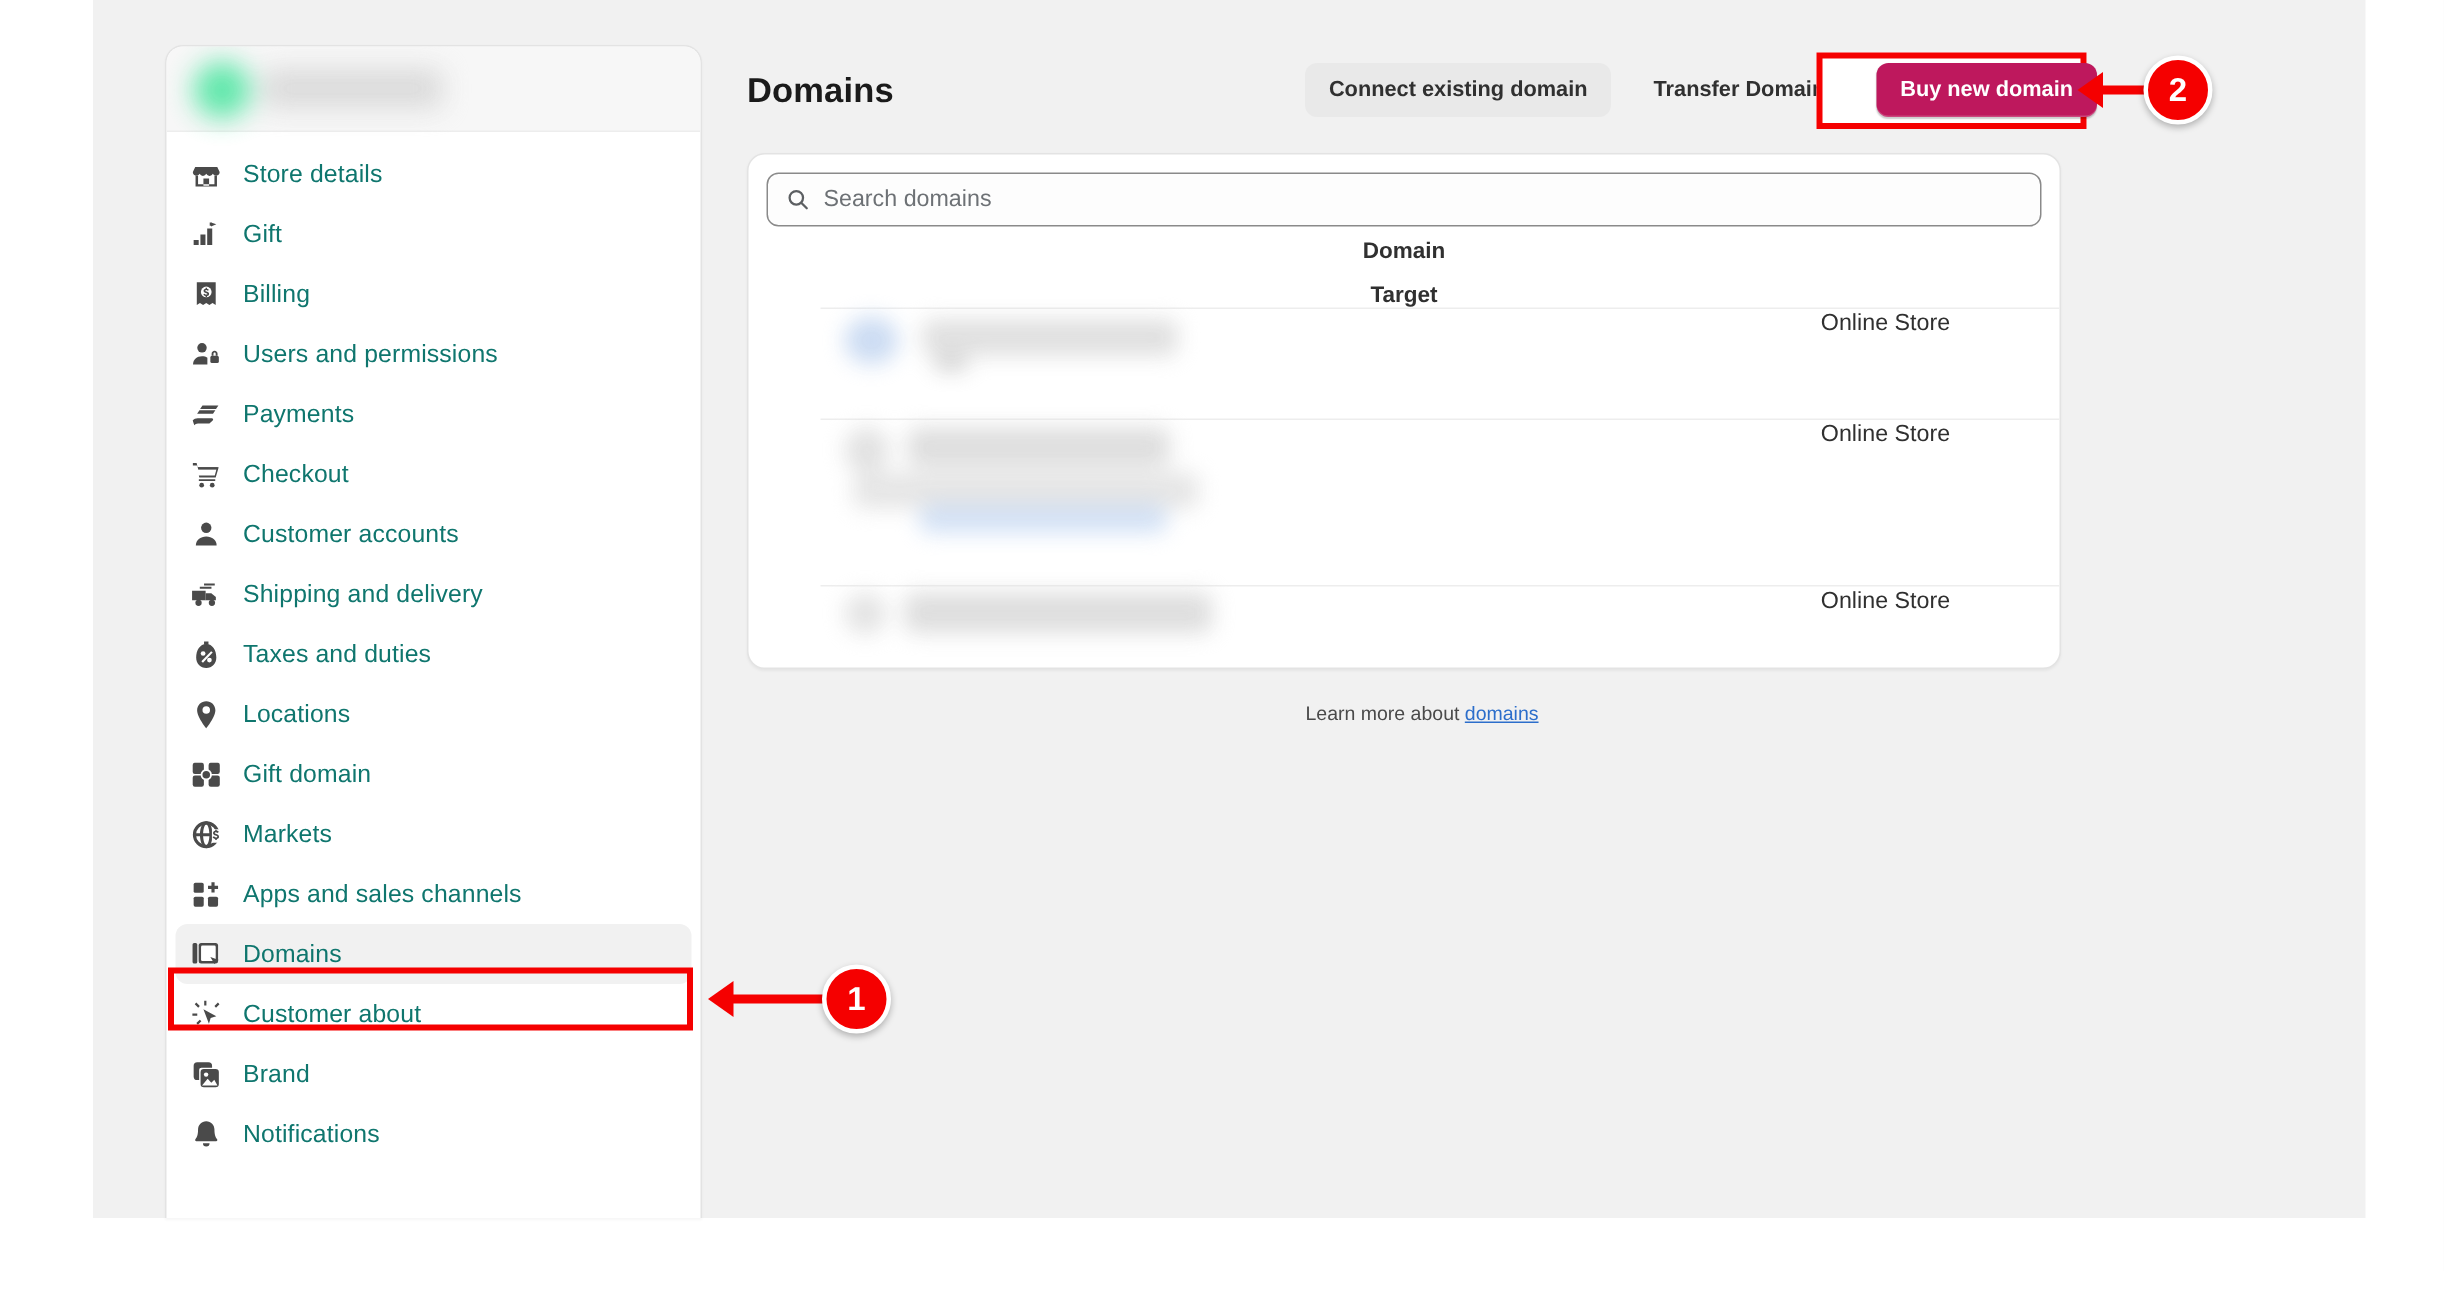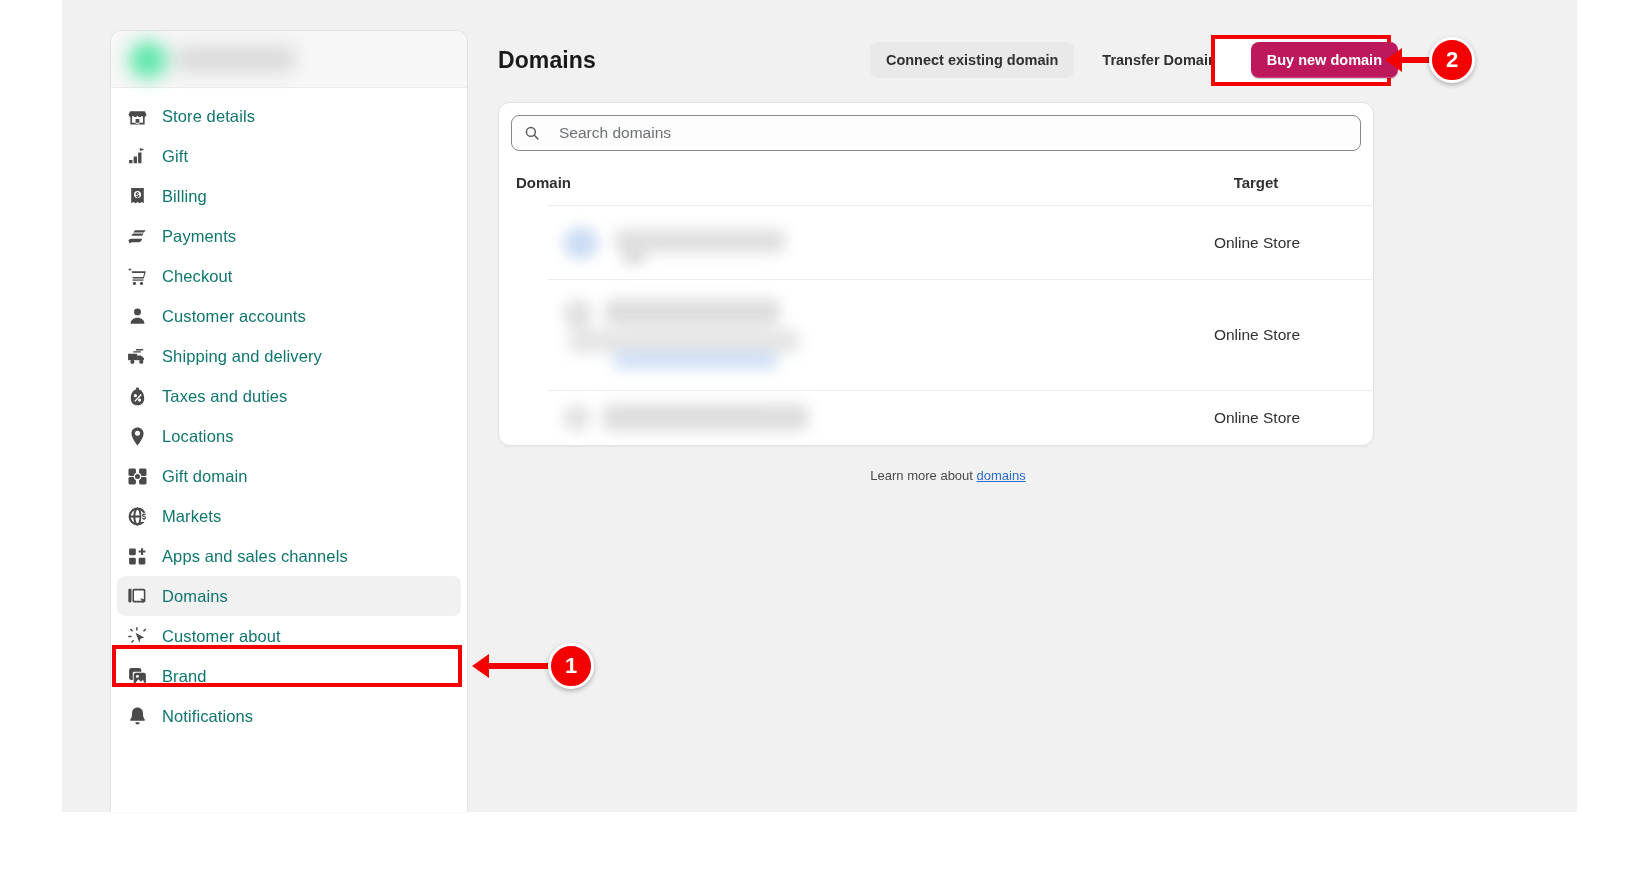--- a/index.html
+++ b/index.html
@@ -86,42 +86,42 @@
   
   .card {
     margin-top: 12px; width: 876px;
     background: #ffffff; border: 1px solid #e3e3e3;
     border-radius: 12px;
     box-shadow: 0 1px 2px rgba(0,0,0,.05);
     overflow: hidden;
   }
   .search-wrap { padding: 12px 12px 0 12px; }
   .search-box {
-    display: flex; align-items: center; gap: 19px;
+    display: flex; align-items: center; gap: 9px;
     height: 36px; padding: 0 12px;
     background: #fdfdfd; border: 1px solid #8a8a8a; border-radius: 8px;
   }
   .search-box input {
     border: none; outline: none; background: transparent;
     font-size: 15.5px; color: #303030; width: 100%;
     font-family: "Liberation Sans", sans-serif;
   }
   .search-box input::placeholder { color: #6d7175; }
 
   .tbl-head {
     display: flex; align-items: center; height: 46px;
-    padding: 0 17px; margin-top: 8px;
+    padding: 0 17px; margin-top: 8px; flex-direction: column;
   }
   .th { font-size: 15px; font-weight: bold; color: #303030; }
   .th.domain { flex: 1; }
   .th.target { width: 200px; text-align: center; }
 
   .tr {
-    display: flex; align-items: center;
-    padding: 16px 16px; border-top: 1px solid #ededed; margin-left: 48px;
+    display: flex; align-items: flex-start;
+    padding: 1px 16px; border-top: 1px solid #ededed; margin-left: 48px;
   }
   .td-domain { flex: 1; display: flex; align-items: center; }
   .td-target {
     width: 200px; text-align: center;
     font-size: 15.5px; color: #303030;
   }
   .redact { filter: blur(7px); opacity: .95; }
   .rd-line { border-radius: 6px; }
 
   .learn {
@@ -196,20 +196,29 @@
 
       <div class="sb-item">
         <svg class="sb-ico" viewBox="0 0 20 20">
             <path d="M4 2h12v14.5l-2-1.2-2 1.2-2-1.2-2 1.2-2-1.2-2 1.2z"></path>
             <circle cx="10" cy="8.2" r="3.4" fill="#fff"></circle>
             <path d="M10.5 5.6v.6c.6.1 1 .4 1.2.8l-.8.5c-.2-.3-.5-.5-.9-.5s-.6.2-.6.4c0 .3.3.4.9.6 1 .3 1.5.7 1.5 1.5 0 .7-.5 1.2-1.3 1.3v.6h-.9v-.6c-.7-.1-1.2-.5-1.5-1l.9-.5c.2.4.6.6 1 .6.4 0 .7-.2.7-.4 0-.3-.3-.4-1-.6-.9-.3-1.4-.6-1.4-1.4 0-.7.5-1.2 1.3-1.3v-.6z"></path>
           </svg>
         <span class="lbl">Billing</span>
       </div>
 
+      <div class="sb-item">
+        <svg class="sb-ico" viewBox="0 0 20 20">
+            <circle cx="7.3" cy="5.6" r="3"></circle>
+            <path d="M1.6 16.2c0-3.1 2.5-5.2 5.7-5.2 1.3 0 2.5.3 3.4.9v4.3z"></path>
+            <path d="M13.4 9.3c0-1 .8-1.9 1.9-1.9s1.9.9 1.9 1.9v1.3h-1.2V9.3c0-.4-.3-.7-.7-.7s-.7.3-.7.7v1.3h-1.2z"></path>
+            <rect x="12.6" y="10.7" width="5.4" height="4.6" rx="1"></rect>
+          </svg>
+        <span class="lbl">Users and permissions</span>
+      </div>
 
       <div class="sb-item">
         <svg class="sb-ico" viewBox="0 0 20 20">
             <path d="M7.6 4.1h10.1l-1.5 2.2H6.1zM5.7 7.2h10.1l-1.5 2.2H4.2z"></path>
             <path d="M1.4 13.6c.8-.9 1.9-1.4 3.2-1.4h8.9c.8 0 1.2.9.6 1.4l-2.1 1.9H4.8c-.6 0-1.2.2-1.7.6l-.7.5z"></path>
           </svg>
         <span class="lbl">Payments</span>
       </div>
 
       <div class="sb-item">

